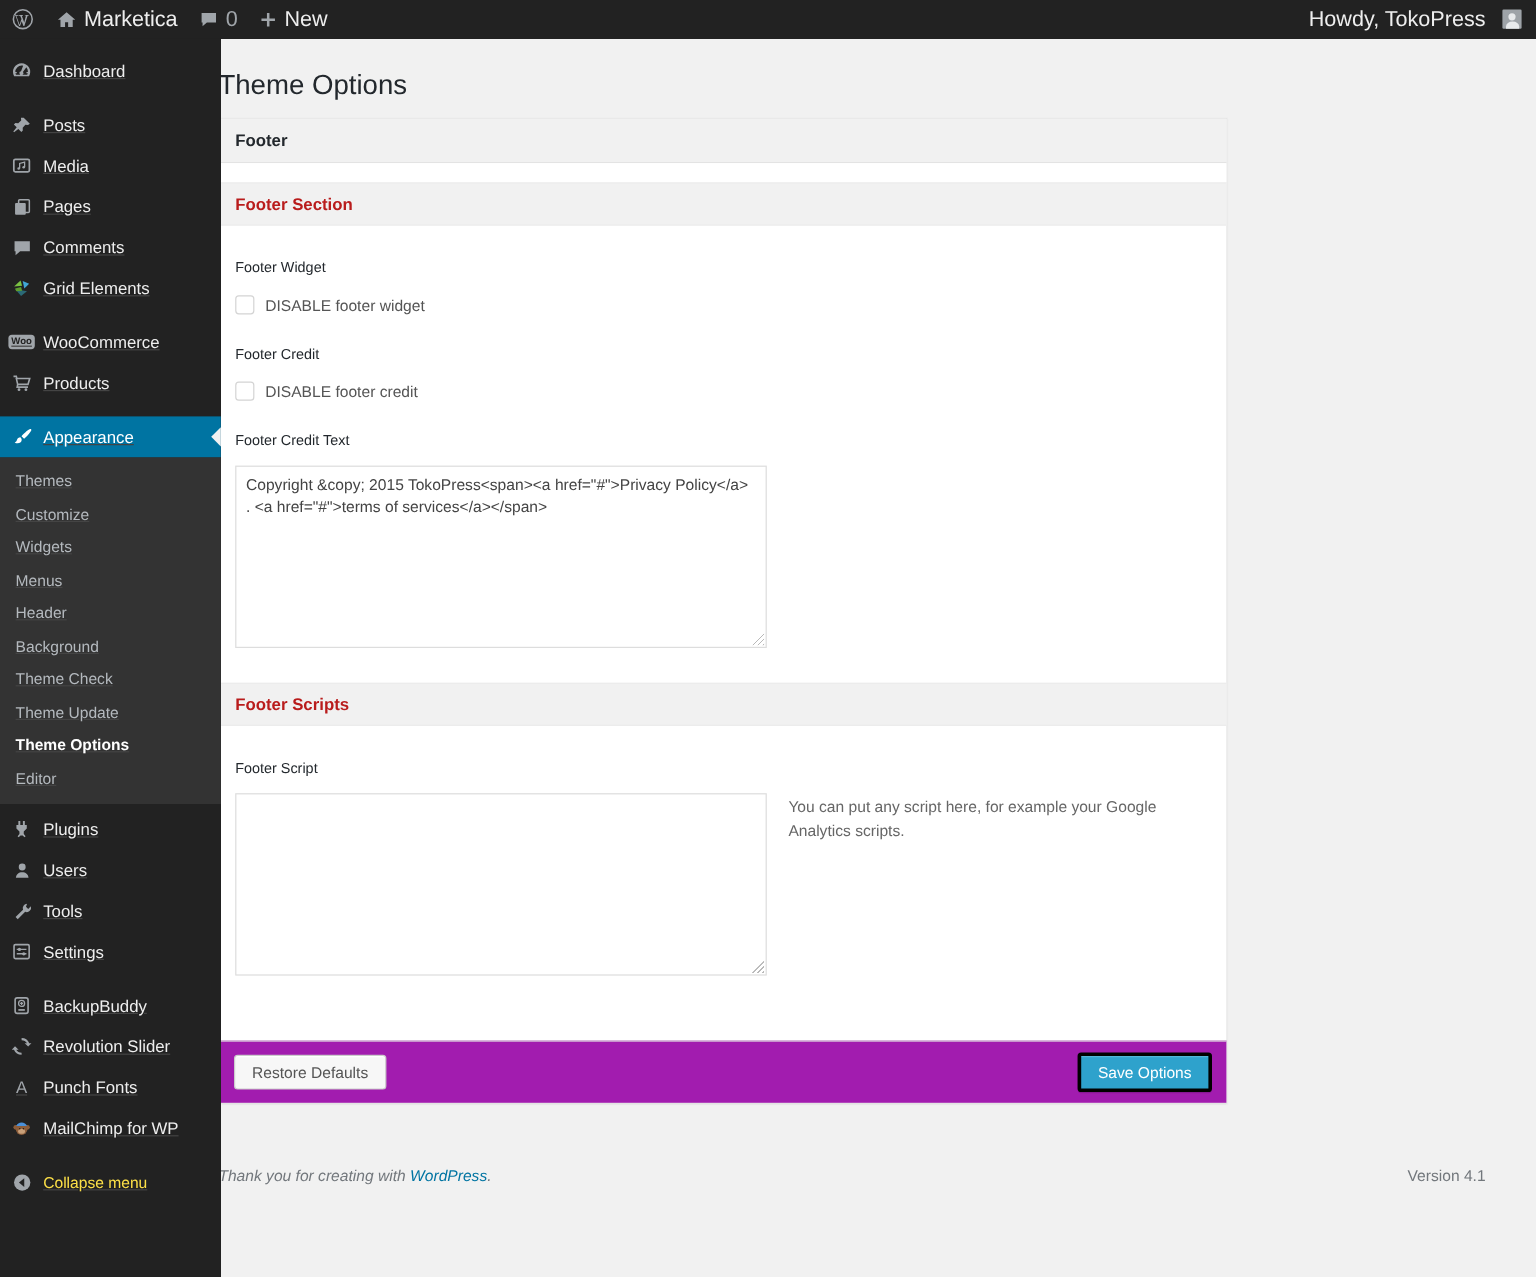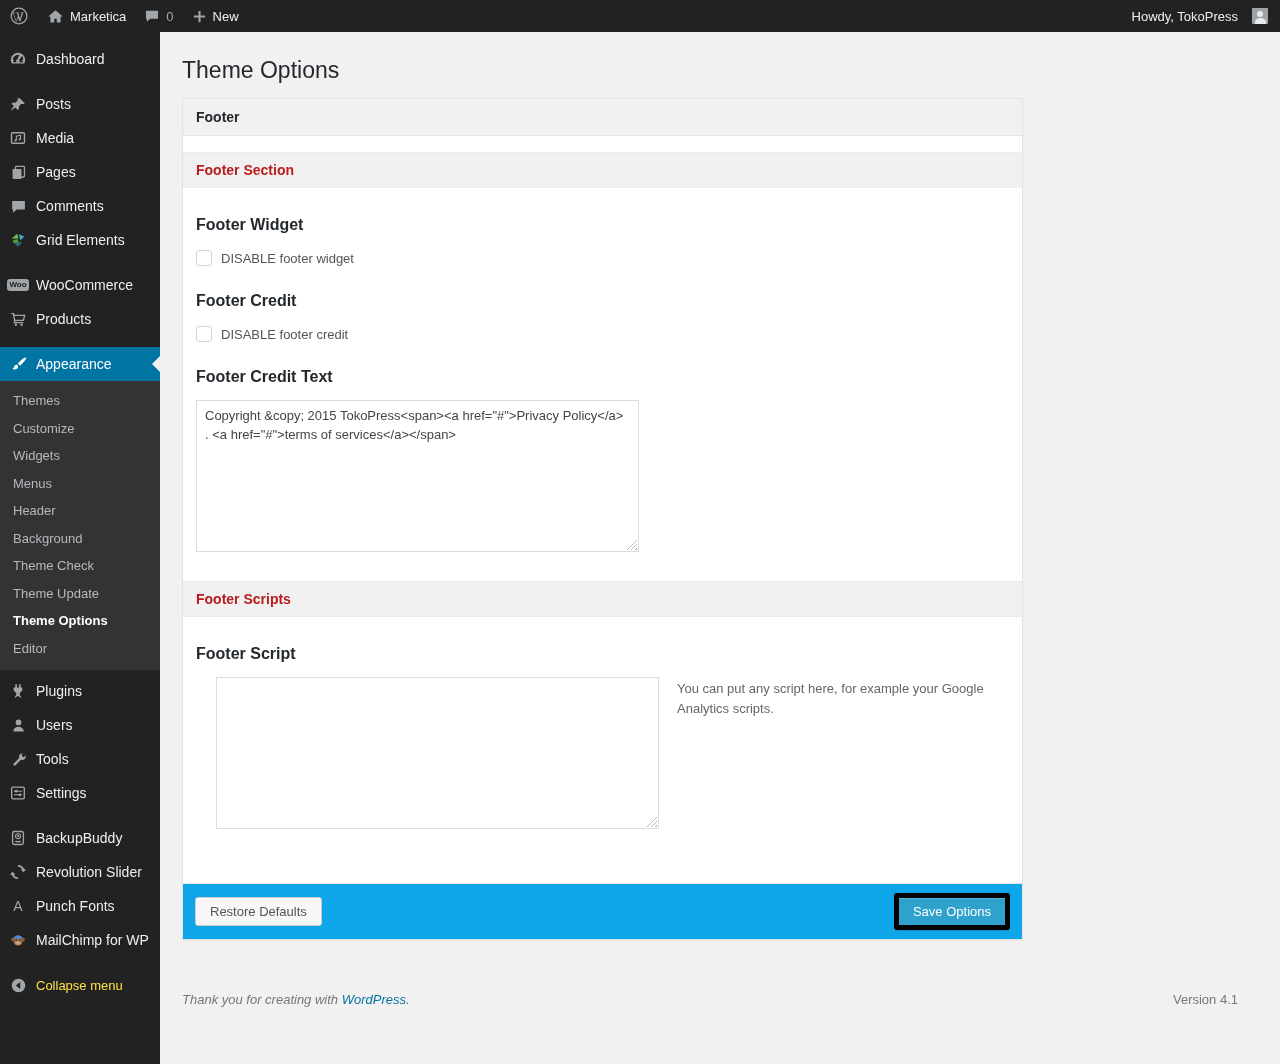--- a/index.html
+++ b/index.html
@@ -6,34 +6,34 @@
   html,body { margin:0; padding:0; }
   body {
     width:1280px; height:1064px; overflow:hidden;
     font-family:"Liberation Sans","DejaVu Sans",sans-serif;
     font-size:13px; background:#f1f1f1; color:#444;
   }
   
   #adminbar {
     position:fixed; top:0; left:0; right:0; height:32px; z-index:50;
     background:#222; color:#eee; display:flex; align-items:center;
-    font-size:13px;
+    font-size:18px;
   }
   .ab-left { display:flex; align-items:center; height:100%; }
   .ab-right { margin-left:auto; display:flex; align-items:center; height:100%; padding-right:12px; }
   .ab-item { display:flex; align-items:center; gap:6px; padding:0 9px; height:100%; cursor:pointer; color:#eee; }
   .ab-item .ab-ico { color:#a0a5aa; display:flex; }
   .ab-count { color:#a0a5aa; }
   .avatar { width:16px; height:16px; margin-left:8px; background:#9ea3a8; position:relative; overflow:hidden; border-radius:1px; }
   .avatar .head { position:absolute; left:5px; top:3px; width:6px; height:6px; border-radius:50%; background:#e8eaec; }
   .avatar .body { position:absolute; left:2.5px; top:9.5px; width:11px; height:8px; border-radius:50% 50% 0 0; background:#e8eaec; }
   
   #sidebar {
-    position:fixed; top:32px; left:0; bottom:0; width:160px;
-    background:#222; z-index:40; padding-top:10px;
+    position:fixed; top:32px; left:0; bottom:0; width:184px;
+    background:#222; z-index:40; padding-top:10px;text-decoration:underline;
   }
   .menu-item { position:relative; display:flex; align-items:center; height:34px; padding:0 8px; color:#eee; font-size:14px; cursor:pointer; }
   .menu-item .mi { width:20px; height:20px; margin-right:8px; color:#a0a5aa; flex:none; display:flex; align-items:center; justify-content:center; }
   .menu-item.active { background:#0074a2; color:#fff; }
   .menu-item.active .mi { color:#fff; }
   .menu-item.active::after {
     content:""; position:absolute; right:0; top:50%; margin-top:-8px;
     border:8px solid transparent; border-right-color:#f1f1f1;
   }
   .menu-sep { height:11px; }
@@ -53,44 +53,44 @@
   }
   .nav-tab.active { background:#fff; border-bottom:1px solid #fff; color:#222; }
   .panel {
     width:841px; margin-top:13px; background:#fff;
     border:1px solid #e3e3e3; box-shadow:0 1px 1px rgba(0,0,0,.04);
   }
   .panel-top-header { padding:10px 13px; background:#f1f1f1; border-bottom:1px solid #e3e3e3; font-size:14px; font-weight:600; color:#23282d; }
   .panel-gap { height:16px; background:#fff; }
   .section-header { padding:9px 13px; background:#f1f1f1; border-top:1px solid #ececec; border-bottom:1px solid #ececec; font-size:14px; font-weight:600; color:#b91c1c; }
   .section-body { padding:2px 13px 26px; }
-  .field-label { font-size:16px; font-weight:bold; color:#23282d; margin-top:26px; }
+  .field-label { font-size:12px; font-weight:normal; color:#23282d; margin-top:26px; }
   .check-row { margin-top:16px; display:flex; align-items:center; color:#555; }
   .cb { appearance:none; -webkit-appearance:none; width:16px; height:16px; margin:0 9px 0 0; border:1px solid #d4d4d4; border-radius:3px; background:#fff; cursor:pointer; }
   .ta-wrap { position:relative; display:inline-block; margin-top:14px; }
   textarea.opt-ta {
     width:443px; height:152px; padding:6px 8px; resize:none;
     border:1px solid #ddd; background:#fff; color:#444;
     font-family:"Liberation Sans","DejaVu Sans",sans-serif; font-size:13px; line-height:1.45;
     outline:none; display:block;
   }
   .grip {
     position:absolute; right:2px; bottom:2px; width:11px; height:11px;
     background:repeating-linear-gradient(135deg, transparent 0 2px, #b9b9b9 2px 3px);
     clip-path:polygon(100% 0, 100% 100%, 0 100%); pointer-events:none;
   }
-  .script-row { display:flex; align-items:flex-start;margin-left:20px; }
+  .script-row { display:flex; align-items:flex-start; }
   .help-text { margin-left:18px; padding-top:16px; color:#666; width:310px; line-height:1.55; }
   .action-bar {
     display:flex; justify-content:space-between; align-items:center;
-    background:#0ea5e9; border-top:1px solid #e3e3e3; padding:9px 12px; margin-top:54px;
+    background:#a21caf; border-top:1px solid #e3e3e3; padding:9px 12px; margin-top:54px;
   }
   .btn { border-radius:3px; padding:6px 14px; font-size:13px; cursor:pointer; line-height:15px; font-family:inherit; }
   .btn-secondary { background:#f7f7f7; border:1px solid #ccc; color:#555; box-shadow:0 1px 0 #fff inset; }
-  .btn-primary { background:#2ea2cc; border:5px solid #000000; color:#fff; box-shadow:inset 0 1px 0 rgba(120,200,230,.5), 0 1px 0 rgba(0,0,0,.15); }
+  .btn-primary { background:#2ea2cc; border:3px solid #000000; color:#fff; box-shadow:inset 0 1px 0 rgba(120,200,230,.5), 0 1px 0 rgba(0,0,0,.15); }
   .page-footer { width:1056px; display:flex; justify-content:space-between; margin-top:52px; color:#72777c; }
   .thanks { font-style:italic; }
   .thanks a { color:#0074a2; text-decoration:none; font-style:italic; }
   .version { color:#72777c; }
   svg { display:block; }
 </style>
 </head>
 <body>
 
 <div id="adminbar">

